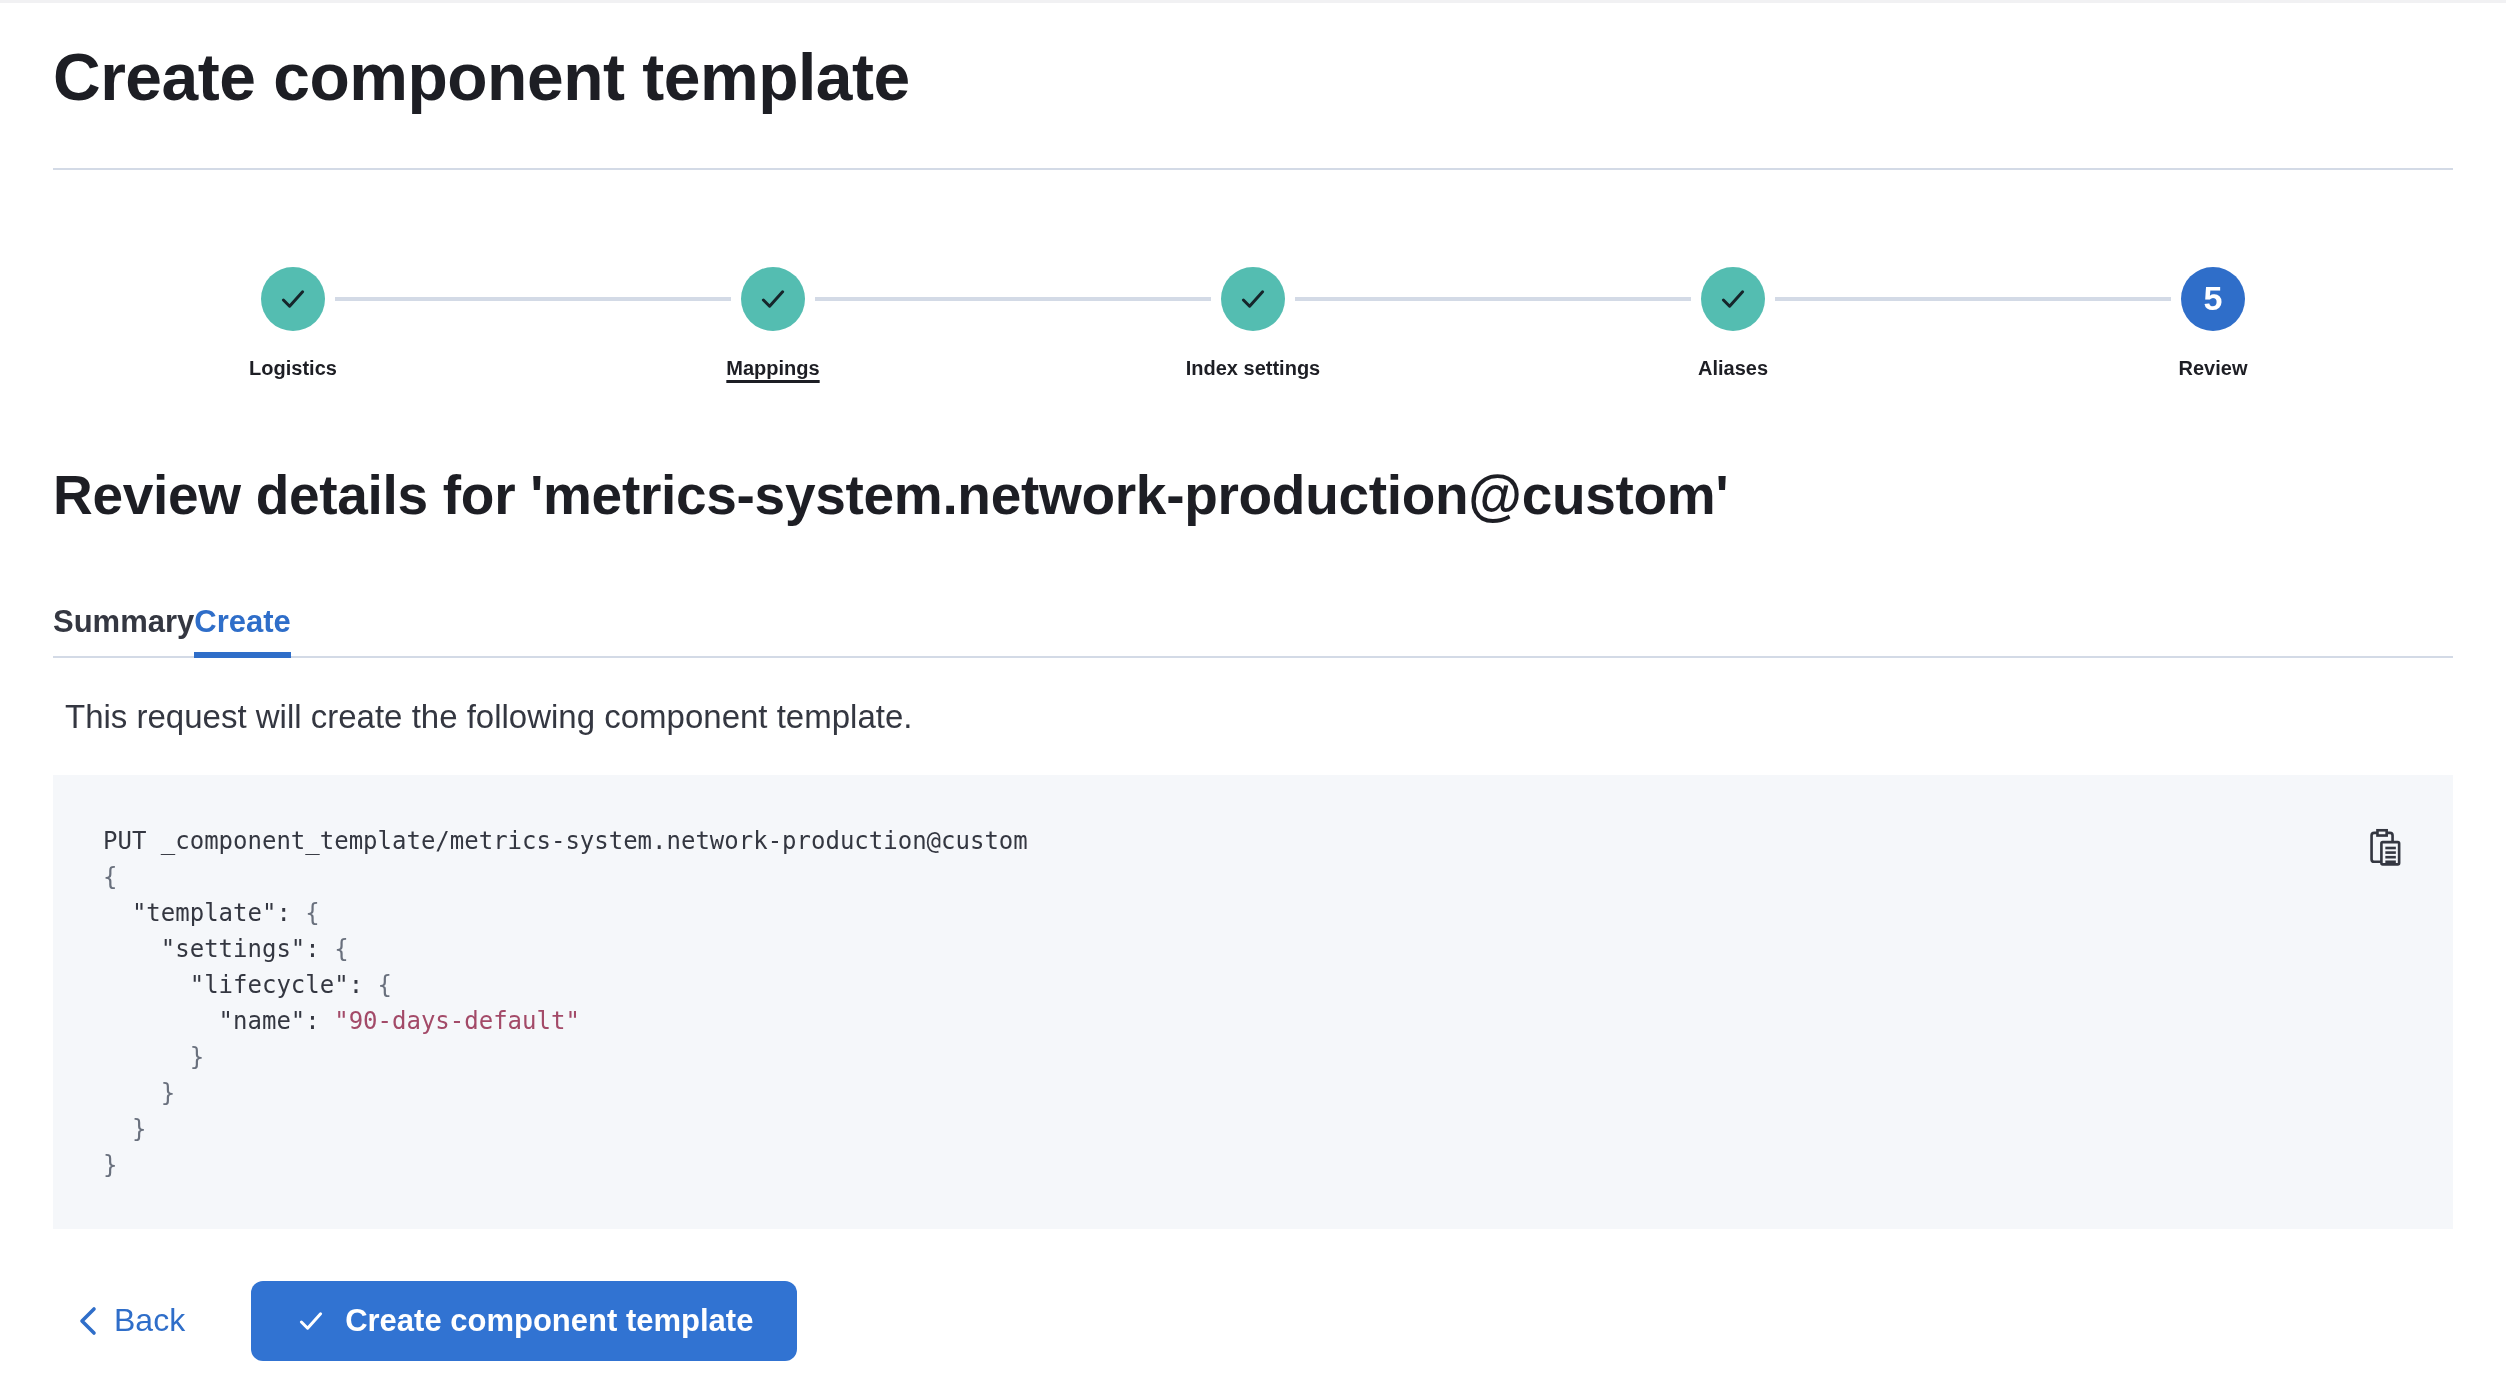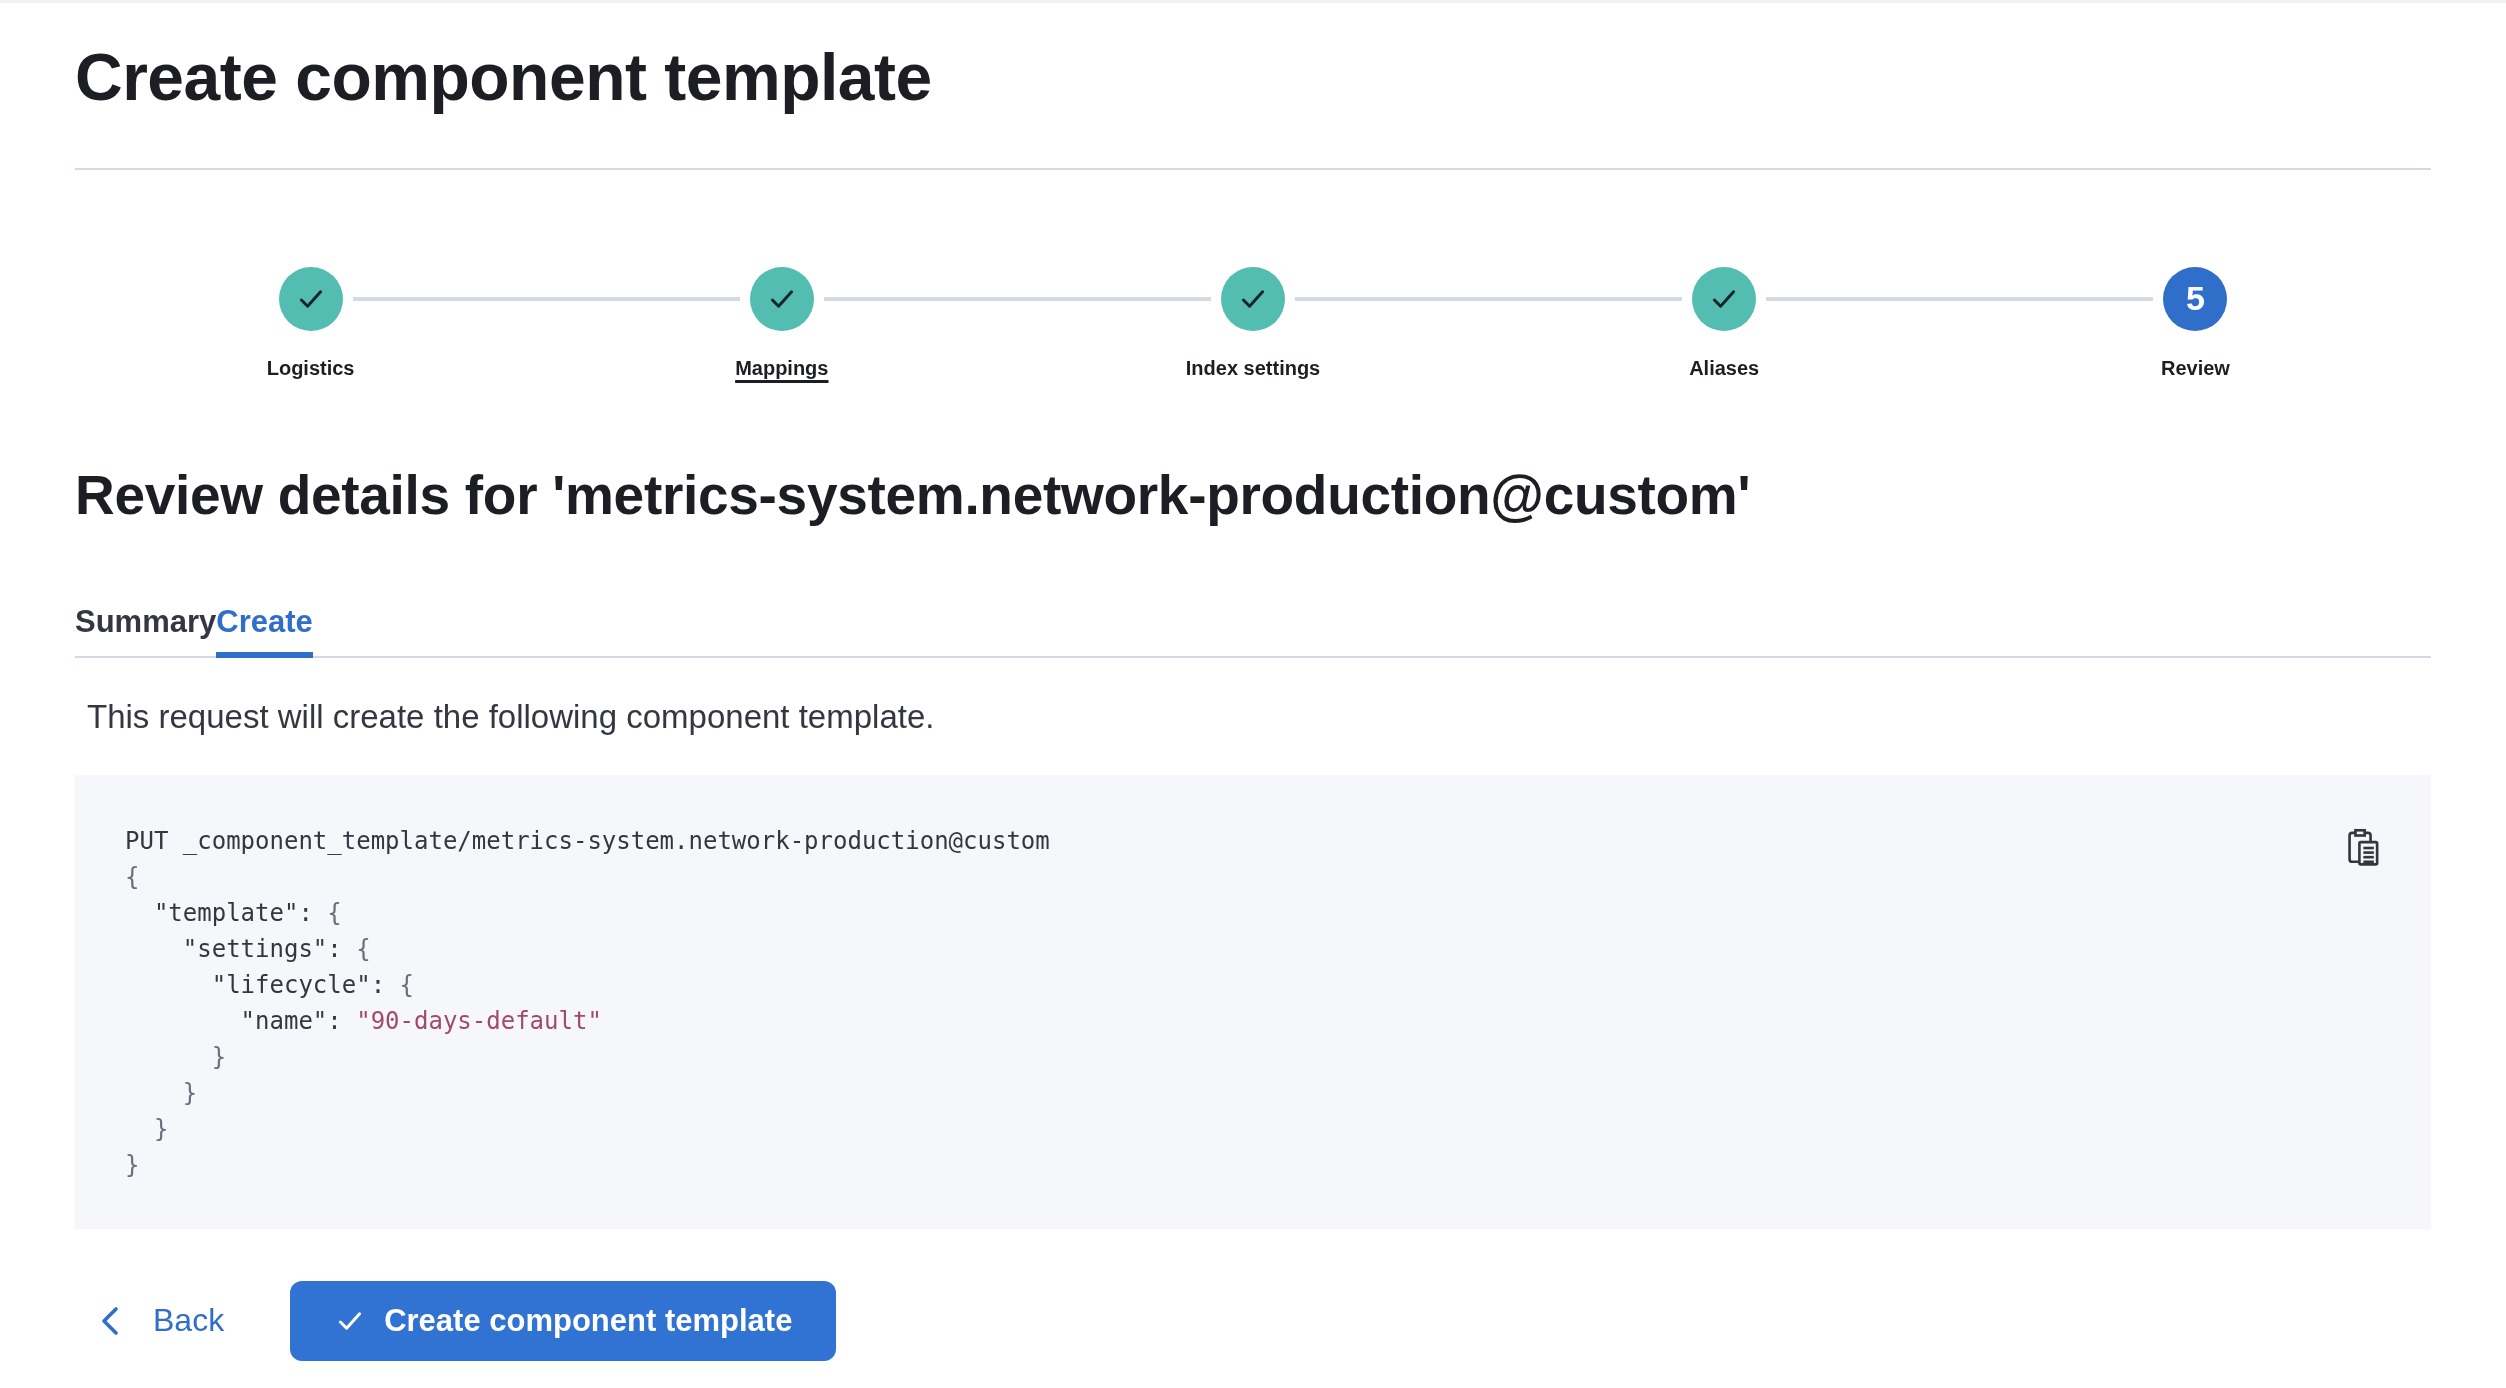--- a/index.html
+++ b/index.html
@@ -5,21 +5,21 @@
   * { box-sizing: border-box; }
   html,body { margin:0; padding:0; }
   body {
     width: 2506px; height: 1388px;
     background: #ffffff;
     font-family: "Liberation Sans", sans-serif;
     color: var(--text, #343741);
     overflow: hidden;
   }
   .top-strip { height:3px; background:#f1f1f3; }
-  .page { padding: 0 75px; }
+  .page { padding: 0 53px; }
 
   h1.page-title {
     margin: 34px 0 0 0;
     font-size: 66px; line-height: 1.22; font-weight: 700;
     letter-spacing: -0.5px;
     color: var(--heading, #1D1E24);
   }
   hr.title-rule {
     margin: 50px 0 0 0; border: 0;
     border-top: 2px solid var(--border, #D3DAE6);
@@ -84,21 +84,21 @@
   .tok-punct { color: var(--code-punct, #69707D); }
   .tok-string{ color: var(--code-string, #A34A68); }
   .copy-btn {
     position: absolute; top: 48px; right: 42px;
     background: none; border: none; padding: 4px; cursor: pointer; line-height: 0;
   }
 
   
   .footer { margin-top: 52px; display: flex; align-items: center; }
   .back-link {
-    display: inline-flex; align-items: center; gap: 32px;
+    display: inline-flex; align-items: center; gap: 15px;
     color: var(--primary, #2F6EC9);
     font-size: 32px; font-weight: 500;
     padding: 0 22px; text-decoration: none; cursor: pointer; text-align: center;
   }
   .create-btn {
     margin-left: 44px; height: 80px; padding: 0 44px;
     border: none; border-radius: 12px;
     background: var(--primary-button, #3173D2);
     color: #fff; font-family: inherit; font-size: 31px; font-weight: 600;
     display: inline-flex; align-items: center; gap: 18px; cursor: pointer;

